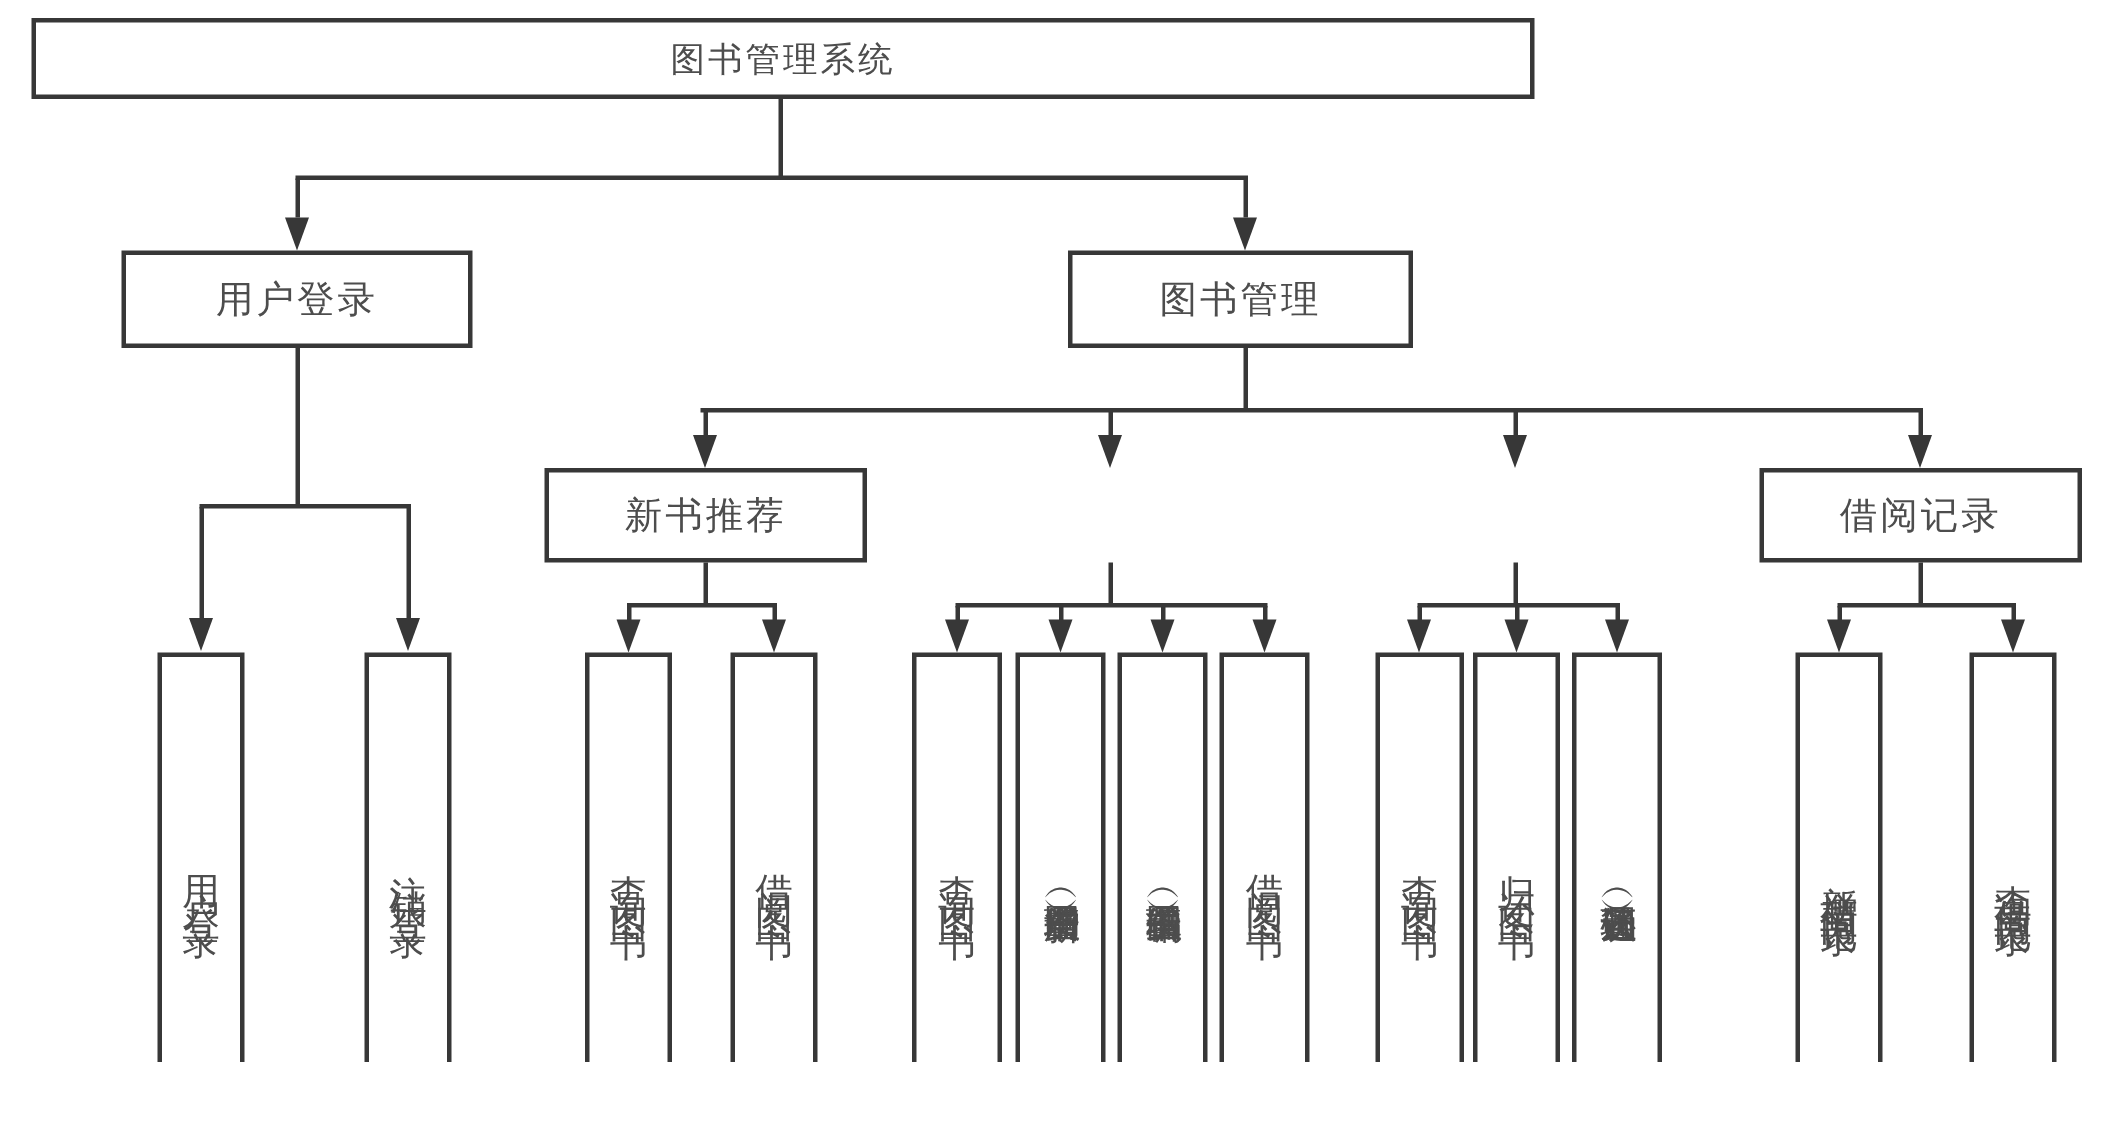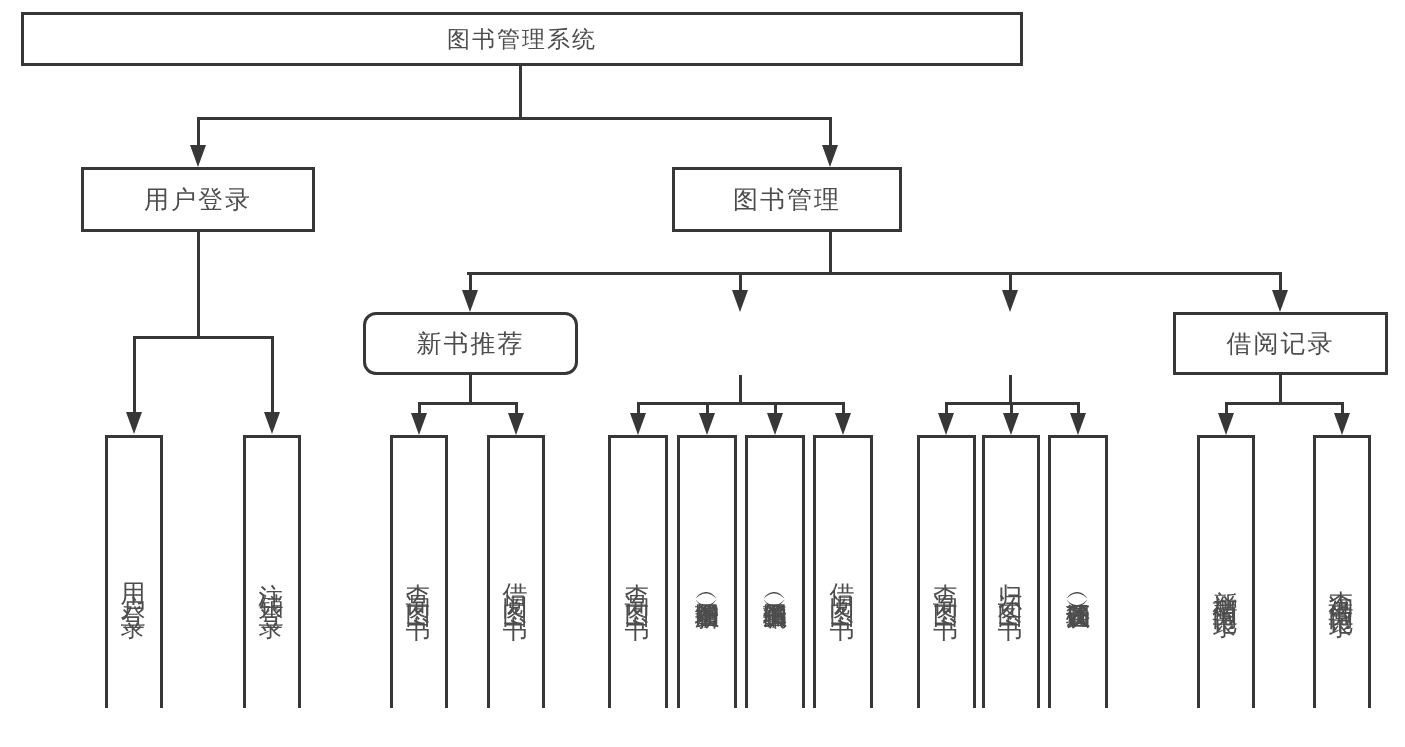--- a/index.html
+++ b/index.html
@@ -35,23 +35,23 @@
   }
 </style>
 </head>
 <body>
 
 <div class="canvas">
 
   <div class="box root-box" style="left:21px;top:12px;width:1002px;height:54px;">图书管理系统</div>
 
   <div class="box hdr" style="left:81px;top:167px;width:234px;height:65px;">用户登录</div>
-  <div class="box hdr" style="left:672px;top:167px;width:230px;height:65px;">图书管理</div>
+  <div class="box hdr" style="left:712px;top:167px;width:230px;height:65px;">图书管理</div>
 
-  <div class="box hdr" style="left:363px;top:312px;width:215px;height:63px;border-radius:13px;">新书推荐</div>
+  <div class="box hdr" style="left:363px;top:312px;width:215px;height:63px;">新书推荐</div>
   <div class="box hdr" style="left:1173px;top:312px;width:215px;height:63px;text-align:right;">借阅记录</div>
 
   <div class="box leaf" style="left:105px;top:435px;width:58px;height:300px;">用户登录</div>
   <div class="box leaf" style="left:243px;top:435px;width:58px;height:300px;">注销登录</div>
 
   <div class="box leaf" style="left:390px;top:435px;width:58px;height:300px;">查询图书</div>
   <div class="box leaf" style="left:487px;top:435px;width:58px;height:300px;">借阅图书</div>
 
   <div class="box leaf" style="left:608px;top:435px;width:60px;height:300px;">查询图书</div>
   <div class="box leaf tight" style="left:677px;top:435px;width:60px;height:300px;">新增图书（管理员）</div>

